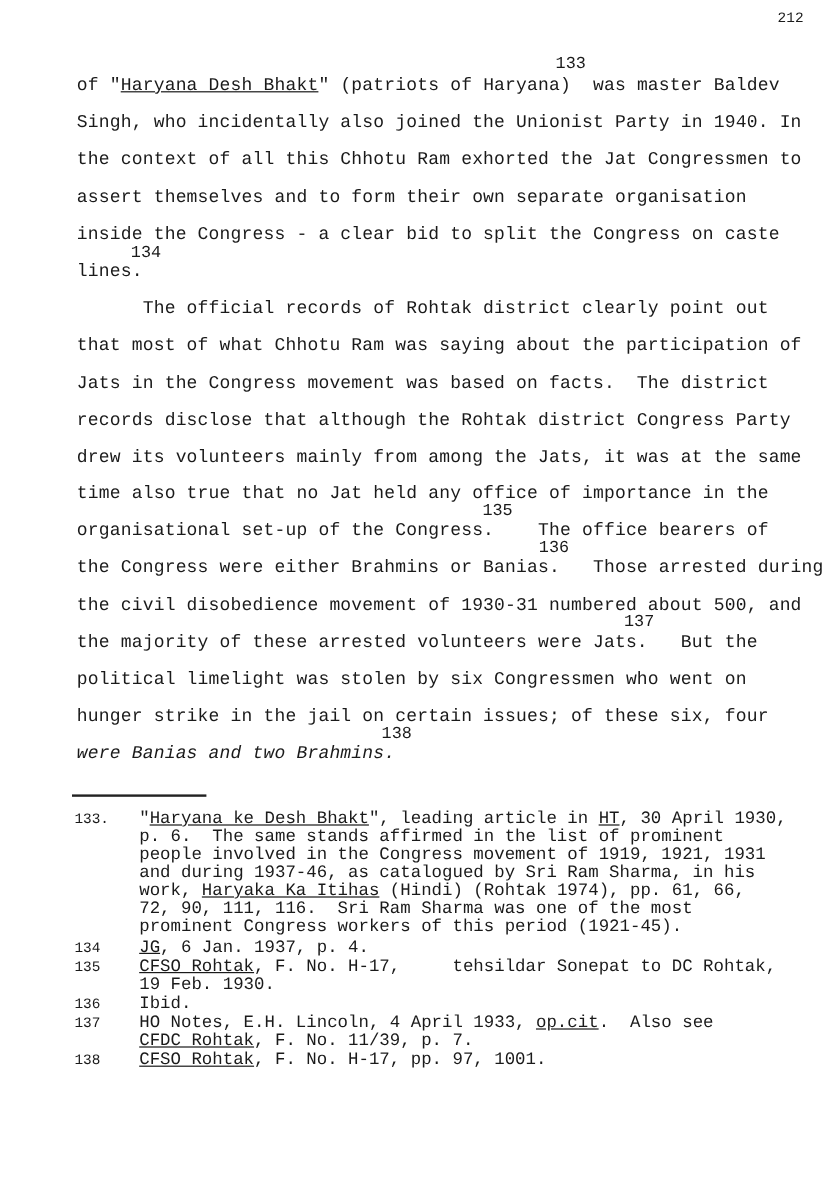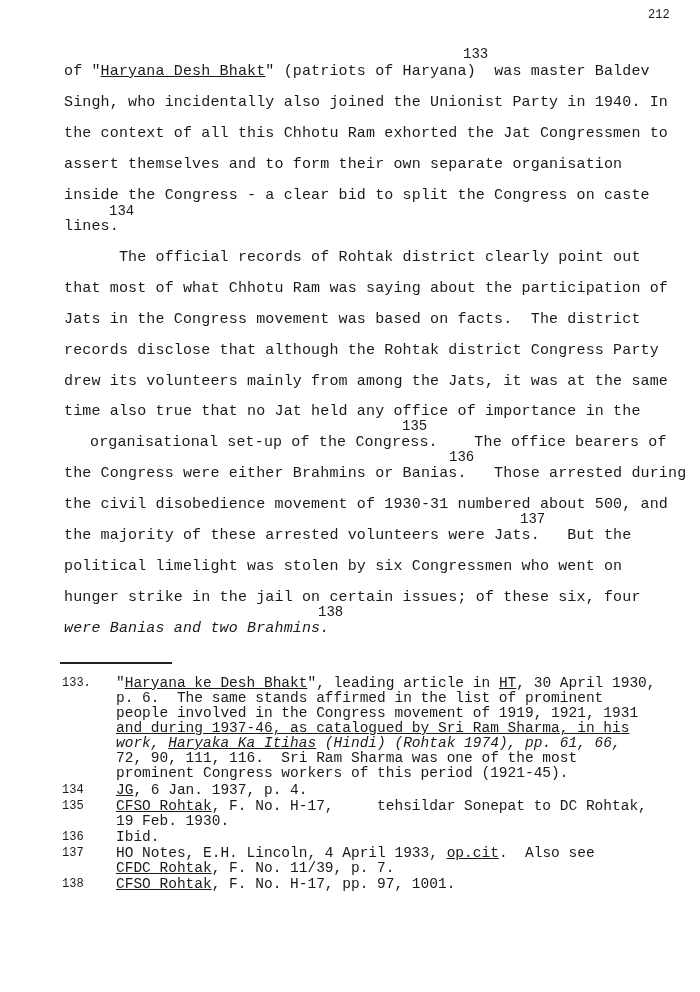--- a/index.html
+++ b/index.html
@@ -72,39 +72,39 @@
   <div class="sup" style="top:203px;left:109px;">134</div>
   <div class="body-line" style="top:218px;">lines.</div>
 
   <div class="body-line" style="top:249px;">      The official records of Rohtak district clearly point out</div>
   <div class="body-line" style="top:280px;">that most of what Chhotu Ram was saying about the participation of</div>
   <div class="body-line" style="top:311px;">Jats in the Congress movement was based on facts.  The district</div>
   <div class="body-line" style="top:342px;">records disclose that although the Rohtak district Congress Party</div>
   <div class="body-line" style="top:373px;">drew its volunteers mainly from among the Jats, it was at the same</div>
   <div class="body-line" style="top:403px;">time also true that no Jat held any office of importance in the</div>
   <div class="sup" style="top:418px;left:402px;">135</div>
-  <div class="body-line" style="top:434px;margin-left:26px;">organisational set-up of the Congress.    The office bearers of</div>
+  <div class="body-line" style="top:434px;">organisational set-up of the Congress.    The office bearers of</div>
   <div class="sup" style="top:449px;left:449px;">136</div>
   <div class="body-line" style="top:465px;">the Congress were either Brahmins or Banias.   Those arrested during</div>
   <div class="body-line" style="top:496px;">the civil disobedience movement of 1930-31 numbered about 500, and</div>
   <div class="sup" style="top:511px;left:520px;">137</div>
   <div class="body-line" style="top:527px;text-align:center;">the majority of these arrested volunteers were Jats.   But the</div>
   <div class="body-line" style="top:558px;">political limelight was stolen by six Congressmen who went on</div>
   <div class="body-line" style="top:589px;">hunger strike in the jail on certain issues; of these six, four</div>
   <div class="sup" style="top:604px;left:318px;">138</div>
   <div class="body-line" style="top:620px;font-style:italic;">were Banias and two Brahmins.</div>
 
   <div class="rule"></div>
 
   <div class="fn-num" style="top:676px;">133.</div>
   <div class="fn-line" style="top:676px;"><span>"</span><span class="u">Haryana ke Desh Bhakt</span><span>", leading article in </span><span class="u">HT</span><span>, 30 April 1930,</span></div>
   <div class="fn-line" style="top:691px;">p. 6.  The same stands affirmed in the list of prominent</div>
   <div class="fn-line" style="top:706px;">people involved in the Congress movement of 1919, 1921, 1931</div>
-  <div class="fn-line" style="top:721px;text-decoration:underline;">and during 1937-46, as catalogued by Sri Ram Sharma, in his</div>
-  <div class="fn-line" style="top:736px;font-style:italic;"><span>work, </span><span class="u">Haryaka Ka Itihas</span><span> (Hindi) (Rohtak 1974), pp. 61, 66,</span></div>
+  <div class="fn-line" style="top:721px;">and during 1937-46, as catalogued by Sri Ram Sharma, in his</div>
+  <div class="fn-line" style="top:736px;"><span>work, </span><span class="u">Haryaka Ka Itihas</span><span> (Hindi) (Rohtak 1974), pp. 61, 66,</span></div>
   <div class="fn-line" style="top:751px;">72, 90, 111, 116.  Sri Ram Sharma was one of the most</div>
   <div class="fn-line" style="top:766px;">prominent Congress workers of this period (1921-45).</div>
 
   <div class="fn-num" style="top:783px;">134</div>
   <div class="fn-line" style="top:783px;"><span class="u">JG</span><span>, 6 Jan. 1937, p. 4.</span></div>
 
   <div class="fn-num" style="top:799px;">135</div>
   <div class="fn-line" style="top:799px;"><span class="u">CFSO Rohtak</span><span>, F. No. H-17,     tehsildar Sonepat to DC Rohtak,</span></div>
   <div class="fn-line" style="top:814px;">19 Feb. 1930.</div>
 

